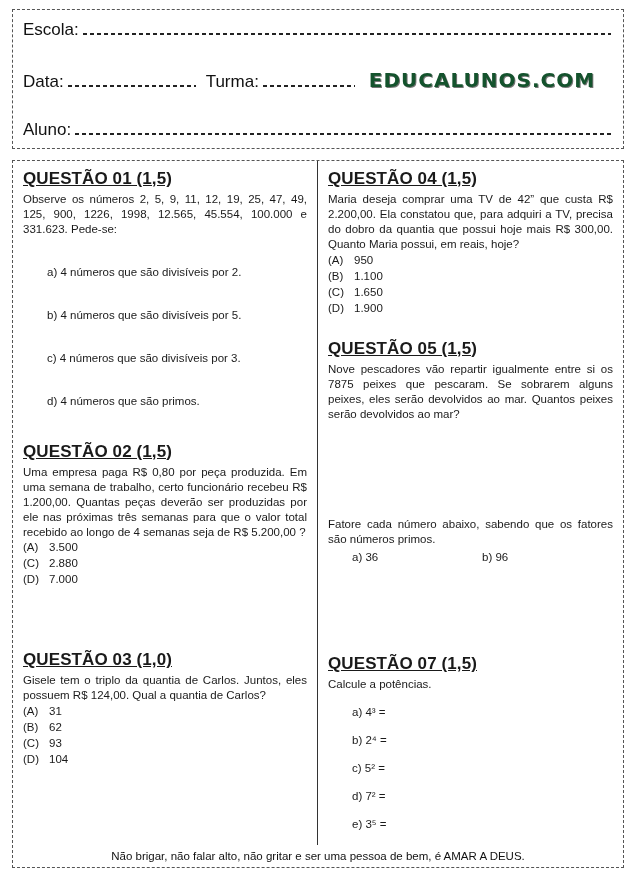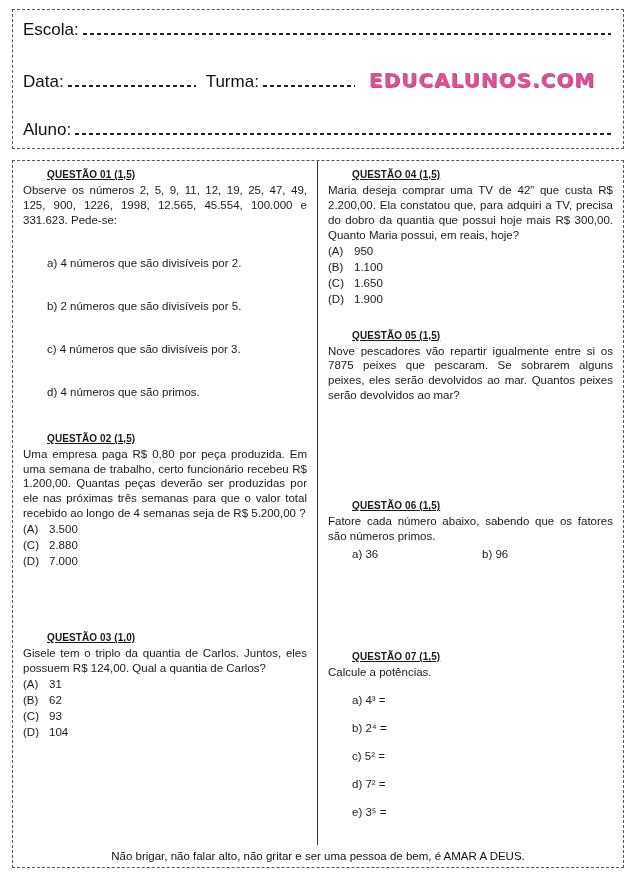--- a/index.html
+++ b/index.html
@@ -19,38 +19,38 @@
   .field-label { font-size:17px; color:#111; white-space:nowrap; padding-right:4px; }
   .fill-line {
     flex:1; height:2px; margin-bottom:5px;
     background:repeating-linear-gradient(to right,#222 0 4px,transparent 4px 7px);
   }
   .fill-fixed { flex:none; }
   .w130 { width:128px; }
   .w92  { width:92px; }
   .logo {
     font-family:"DejaVu Sans", sans-serif;
-    font-weight:800; font-size:20px; letter-spacing:1px; color:#ec4899;
+    font-weight:800; font-size:20px; letter-spacing:1px; color:#14532d;
     margin-left:14px; white-space:nowrap;
     text-shadow:1px 1px 0 rgba(0,0,0,0.55);
   }
 
   
   .main-box {
     position:absolute; left:12px; right:13px; top:160px; bottom:8px;
     border:1px dashed #555;
     display:flex; flex-direction:column;
   }
   .columns { flex:1; display:flex; min-height:0; }
   .col { width:50%; padding:7px 10px 4px 10px; font-size:11.5px; line-height:1.3; }
   .col.left  { border-right:1px solid #333; }
   .question { margin-top:0; }
   .q-title {
-    font-weight:700; text-decoration:underline; font-size:10px;
-    margin-bottom:2px; letter-spacing:0.1px;margin-left:24px;
+    font-weight:700; text-decoration:underline; font-size:17px;
+    margin-bottom:2px; letter-spacing:0.1px;
   }
   .q-body { text-align:justify; }
   .q-item { margin-left:24px; }
   .gap-big   { margin-top:28px; }
   .gap-pow   { margin-top:13px; }
   .opt { margin-top:1px; }
   .opt .letter { display:inline-block; min-width:26px; }
 
   .mt-q2 { margin-top:32px; }
   .mt-q3 { margin-top:62px; }
@@ -93,21 +93,21 @@
 
   <div class="main-box">
     <div class="columns">
 
       <div class="col left">
 
         <div class="question">
           <div class="q-title">QUESTÃO 01 (1,5)</div>
           <div class="q-body">Observe os números 2, 5, 9, 11, 12, 19, 25, 47, 49, 125, 900, 1226, 1998, 12.565, 45.554, 100.000 e 331.623. Pede-se:</div>
           <div class="q-item gap-big">a)   4 números que são divisíveis por 2.</div>
-          <div class="q-item gap-big">b)   2 números que são divisíveis por 5.</div>
+          <div class="q-item gap-big">b)   4 números que são divisíveis por 5.</div>
           <div class="q-item gap-big">c)   4 números que são divisíveis por 3.</div>
           <div class="q-item gap-big">d)   4 números que são primos.</div>
         </div>
 
         <div class="question mt-q2">
           <div class="q-title">QUESTÃO 02 (1,5)</div>
           <div class="q-body">Uma empresa paga R$ 0,80 por peça produzida. Em uma semana de trabalho, certo funcionário recebeu R$ 1.200,00. Quantas peças deverão ser produzidas por ele nas próximas três semanas para que o valor total recebido ao longo de 4 semanas seja de R$ 5.200,00 ?</div>
           <div class="opt"><span class="letter">(A)</span><span>3.500</span></div>
           <div class="opt"><span class="letter">(C)</span><span>2.880</span></div>
           <div class="opt"><span class="letter">(D)</span><span>7.000</span></div>
@@ -134,21 +134,20 @@
           <div class="opt"><span class="letter">(C)</span><span>1.650</span></div>
           <div class="opt"><span class="letter">(D)</span><span>1.900</span></div>
         </div>
 
         <div class="question mt-q5">
           <div class="q-title">QUESTÃO 05 (1,5)</div>
           <div class="q-body">Nove pescadores vão repartir igualmente entre si os 7875 peixes que pescaram. Se sobrarem alguns peixes, eles serão devolvidos ao mar. Quantos peixes serão devolvidos ao mar?</div>
         </div>
 
         <div class="question mt-q6">
-          <div class="q-title">QUESTÃO 06 (1,5)</div>
           <div class="q-body">Fatore cada número abaixo, sabendo que os fatores são números primos.</div>
           <div class="two-up">
             <span class="a">a)   36</span>
             <span class="b">b) 96</span>
           </div>
         </div>
 
         <div class="question mt-q7">
           <div class="q-title">QUESTÃO 07 (1,5)</div>
           <div class="q-body">Calcule a potências.</div>

